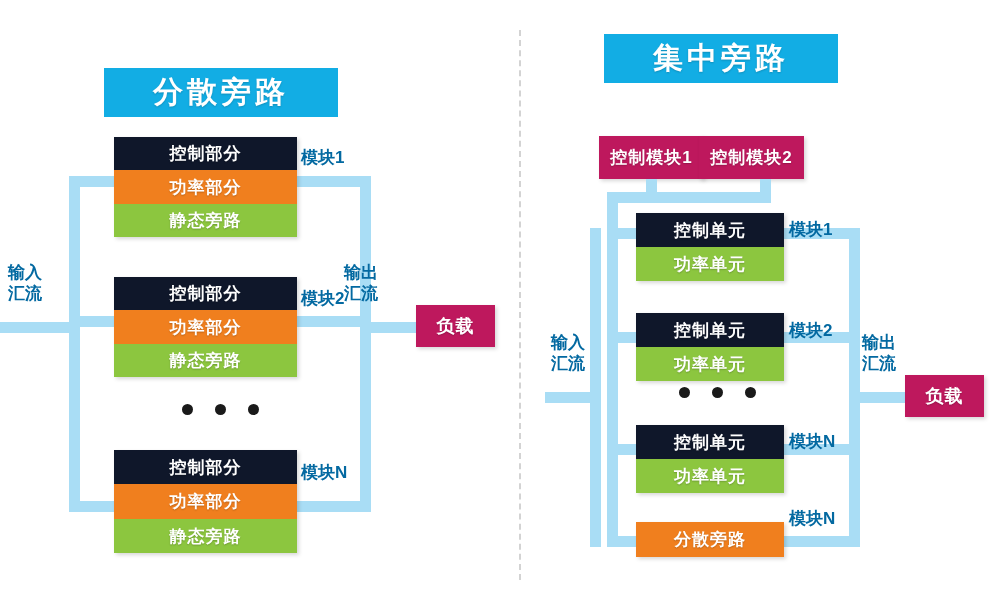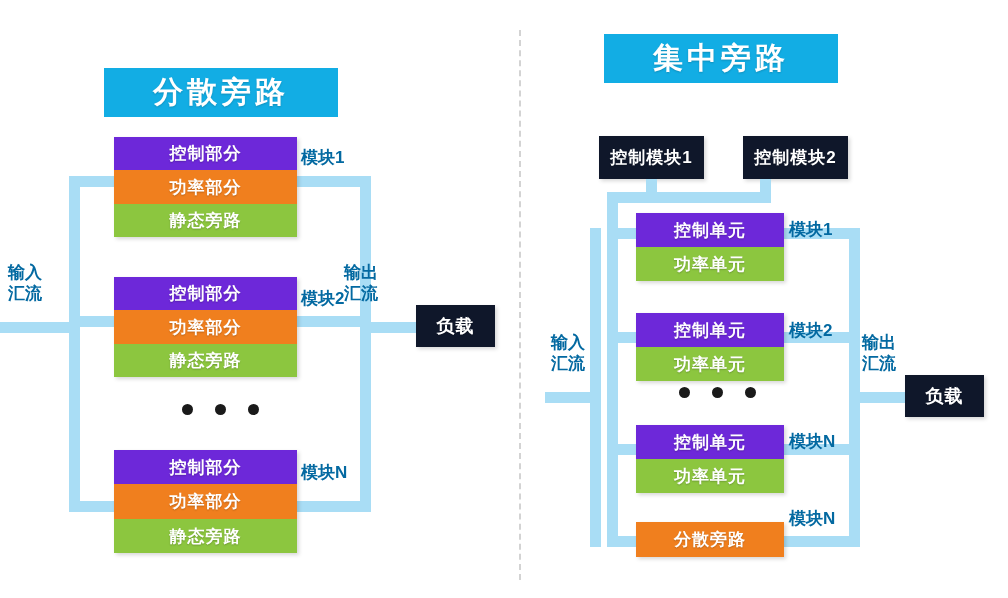--- a/index.html
+++ b/index.html
@@ -21,24 +21,24 @@
   
   .bus{position:absolute;background:#A9DDF5;}
 
   
   .row{
     position:absolute;display:flex;align-items:center;justify-content:center;
     color:#ffffff;font-weight:bold;font-size:17px;letter-spacing:1px;
     text-shadow:0 1px 1.5px rgba(0,0,0,.22);
     box-sizing:border-box;
   }
-  .row.blue{background:#6d28d9;}
+  .row.blue{background:#0f172a;}
   .row.orange{background:#F07F1E;}
   .row.green{background:#8CC63F;}
-  .row.amber{background:#0f172a;}
+  .row.amber{background:#be185d;}
 
   .mod-card{position:absolute;box-shadow:2px 2px 4px rgba(0,0,0,.16);}
 
   
   .lbl{
     position:absolute;color:#0369a1;font-weight:bold;font-size:17px;
     line-height:21px;white-space:pre-line;
   }
 
   
@@ -105,21 +105,21 @@
 
   <div class="row amber mod-card" style="left:416px;top:305px;width:79px;height:42px;font-size:18px;">负载</div>
 
   <div class="divider" style="left:519px;top:30px;height:550px;"></div>
 
   <div class="title-banner" style="left:604px;top:34px;width:234px;height:49px;">
     <span>集中旁路</span>
   </div>
 
   <div class="row amber mod-card" style="left:599px;top:136px;width:105px;height:43px;">控制模块1</div>
-  <div class="row amber mod-card" style="left:743px;top:136px;width:105px;height:43px;">控制模块2</div>
+  <div class="row amber mod-card" style="left:699px;top:136px;width:105px;height:43px;">控制模块2</div>
 
   <div class="bus" style="left:646px;top:179px;width:11px;height:14px;"></div>
   <div class="bus" style="left:760px;top:179px;width:11px;height:14px;"></div>
   <div class="bus" style="left:607px;top:192px;width:164px;height:11px;"></div>
   <div class="bus" style="left:607px;top:192px;width:11px;height:355px;"></div>
   <div class="bus" style="left:607px;top:228px;width:38px;height:11px;"></div>
   <div class="bus" style="left:607px;top:332px;width:38px;height:11px;"></div>
   <div class="bus" style="left:607px;top:444px;width:38px;height:11px;"></div>
   <div class="bus" style="left:607px;top:536px;width:38px;height:11px;"></div>
 

